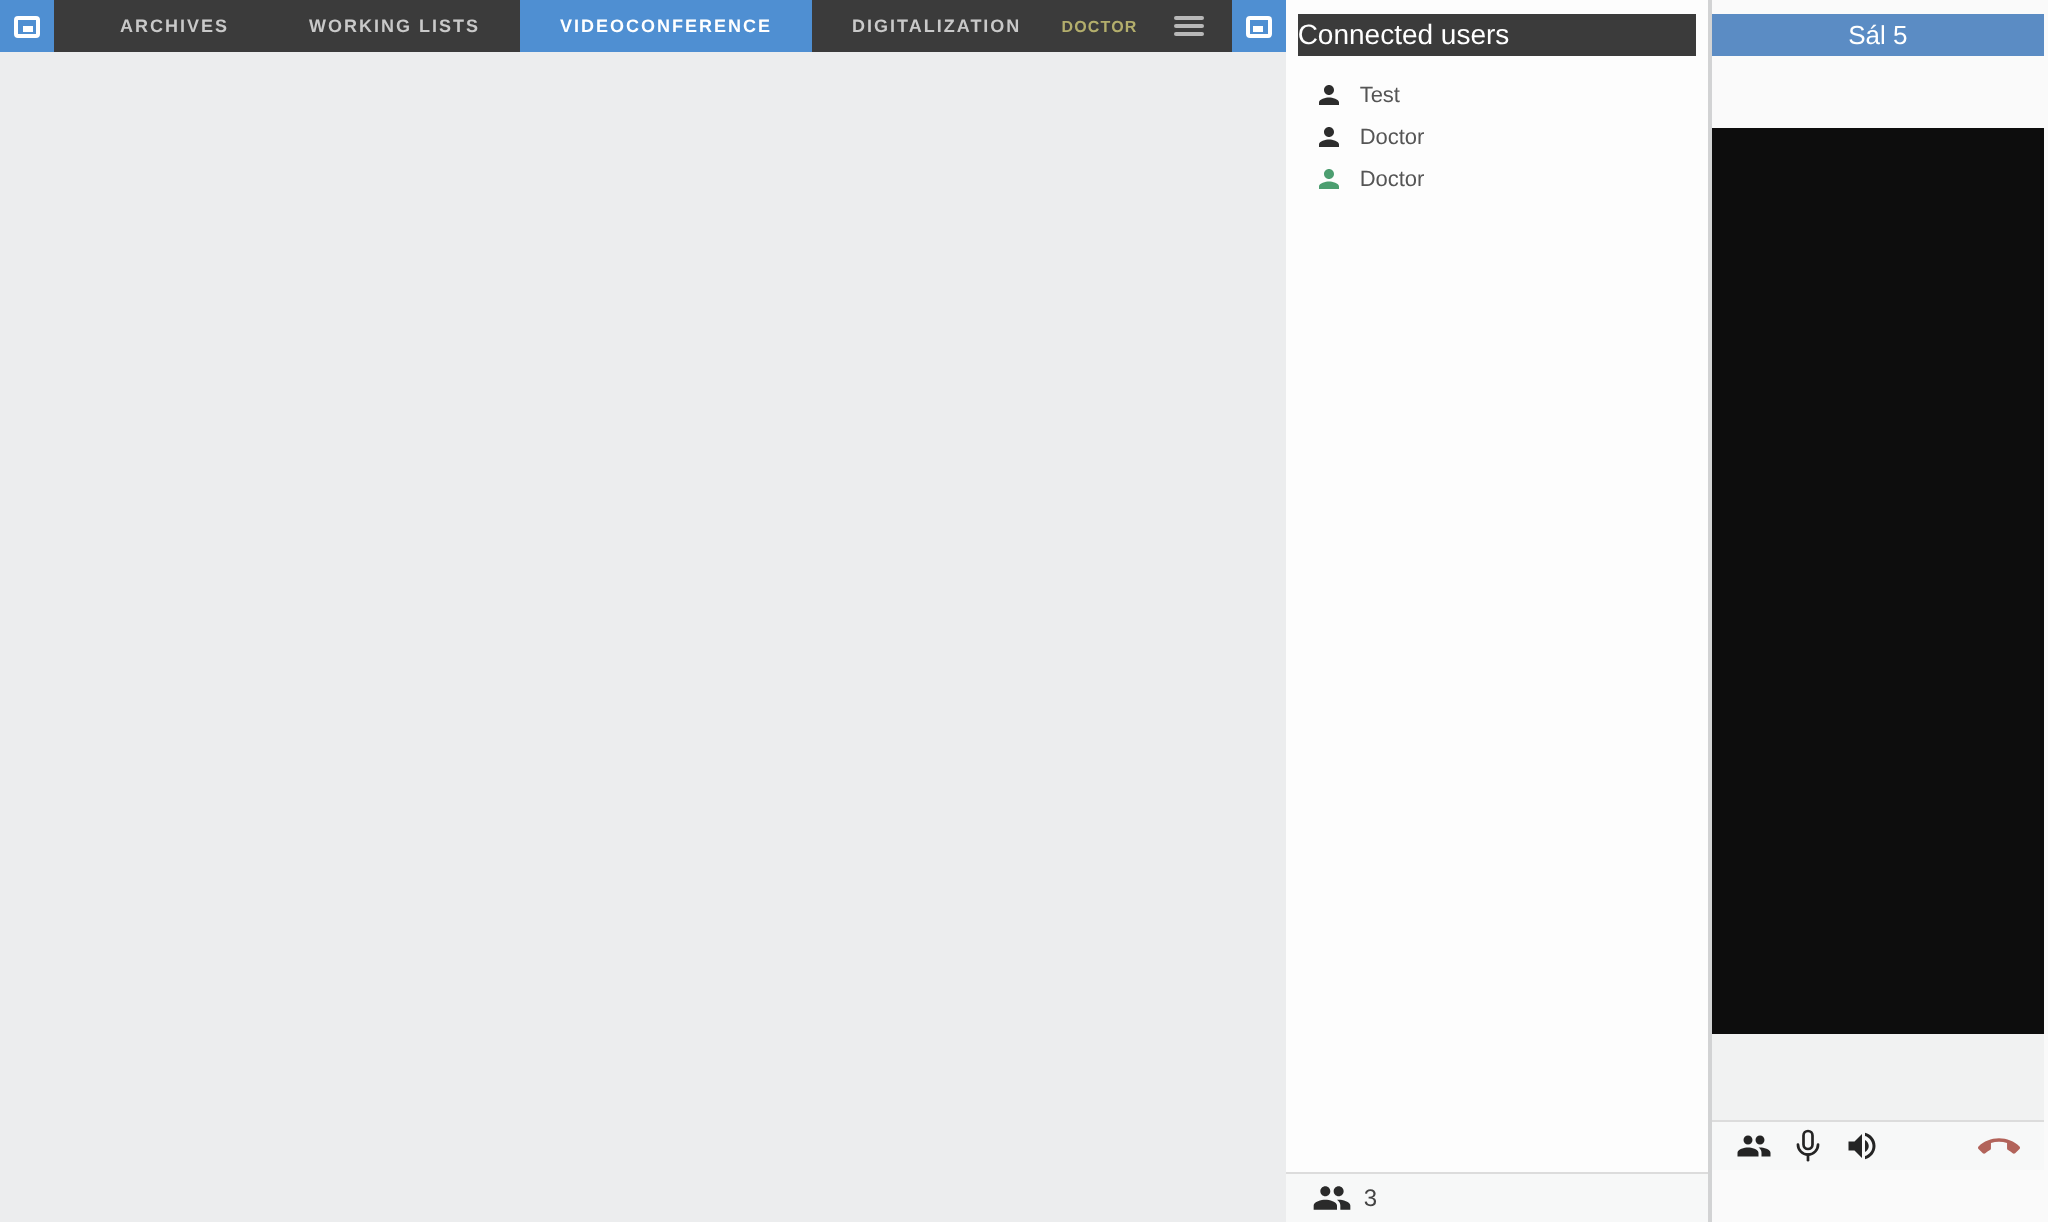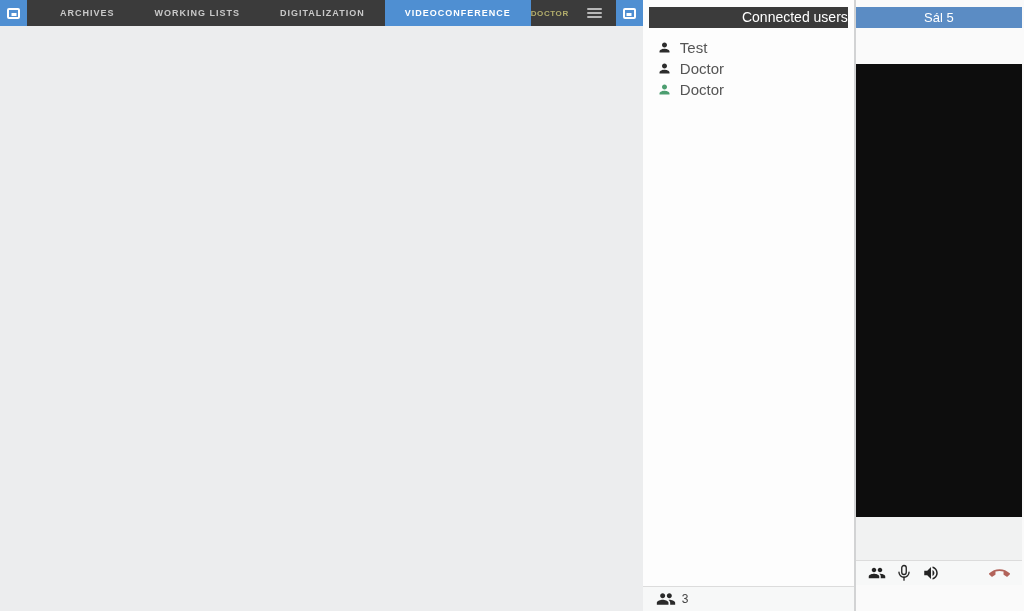--- a/index.html
+++ b/index.html
@@ -17,26 +17,26 @@
   .tab[data-active="true"] { background:#4f8fd2; color:#fff; }
   .user-label { margin-left:auto; align-self:center; font-size:8px; font-weight:bold; letter-spacing:.6px; color:#b3ae6c; padding-right:16px; }
   .menu-btn { align-self:center; display:flex; flex-direction:column; gap:2px; padding:6px 14px 6px 2px; cursor:pointer; }
   .menu-btn span { width:15px; height:2px; background:#b8b8b8; border-radius:1px; }
 
   
   .content { flex:1; display:flex; min-height:0; }
 
   
   .sidebar { width:213px; flex:0 0 213px; background:#fdfdfd; border-right:2px solid #d2d3d4; position:relative; }
-  .sidebar-header { margin:7px 6px 0 6px; height:21px; line-height:21px; background:#3b3b3b; color:#fff; text-align:right; font-size:14px; }
+  .sidebar-header { margin:7px 6px 0 6px; height:21px; line-height:21px; background:#3b3b3b; color:#fff; text-align:left; font-size:14px; }
   .user-list { list-style:none; margin-top:9px; }
   .user-row { display:flex; align-items:center; gap:8px; height:21px; padding-left:14px; cursor:pointer; }
   .user-row svg { width:15px; height:15px; fill:#2d2d2d; }
   .user-row[data-status="online"] svg { fill:#4c9e70; }
-  .user-name { font-size:15px; color:#555; }
+  .user-name { font-size:11px; color:#555; }
   .sidebar-footer { position:absolute; left:0; right:0; bottom:0; height:25px; border-top:1px solid #dcdcdc; background:#f7f8f8; display:flex; align-items:center; gap:6px; padding-left:13px; }
   .sidebar-footer svg { width:20px; height:20px; fill:#2a2a2a; }
   .count { font-size:12px; color:#444; }
 
   
   .main { flex:1; background:#fafafa; padding-right:2px; display:flex; flex-direction:column; min-width:0; }
   .room-bar { margin-top:7px; height:21px; line-height:21px; background:#5b8cc4; color:#fff; text-align:center; font-size:13px; flex:0 0 21px; }
   .video-area { margin-top:36px; height:453px; flex:0 0 453px; background:#0d0d0d; position:relative; }
   .below-strip { height:43px; flex:0 0 43px; background:#f1f2f2; }
   .controls { height:25px; flex:0 0 25px; border-top:1px solid #dcdcdc; background:#f7f8f8; display:flex; align-items:center; gap:9px; padding:0 12px; }
@@ -91,22 +91,22 @@
 
   <header class="topbar">
     <div class="corner-btn">
       <span class="cta-icon">
           <span class="cta-bar"></span>
         </span>
     </div>
     <nav class="tabs">
       <div class="tab" data-active="false">ARCHIVES</div>
       <div class="tab" data-active="false">WORKING LISTS</div>
+      <div class="tab" data-active="true">VIDEOCONFERENCE</div>
       <div class="tab" data-active="false">DIGITALIZATION</div>
-      <div class="tab" data-active="true">VIDEOCONFERENCE</div>
     </nav>
     <div class="user-label">DOCTOR</div>
     <div class="menu-btn">
         <span></span>
         <span></span>
         <span></span>
       </div>
     <div class="corner-btn">
       <span class="cta-icon">
           <span class="cta-bar"></span>

